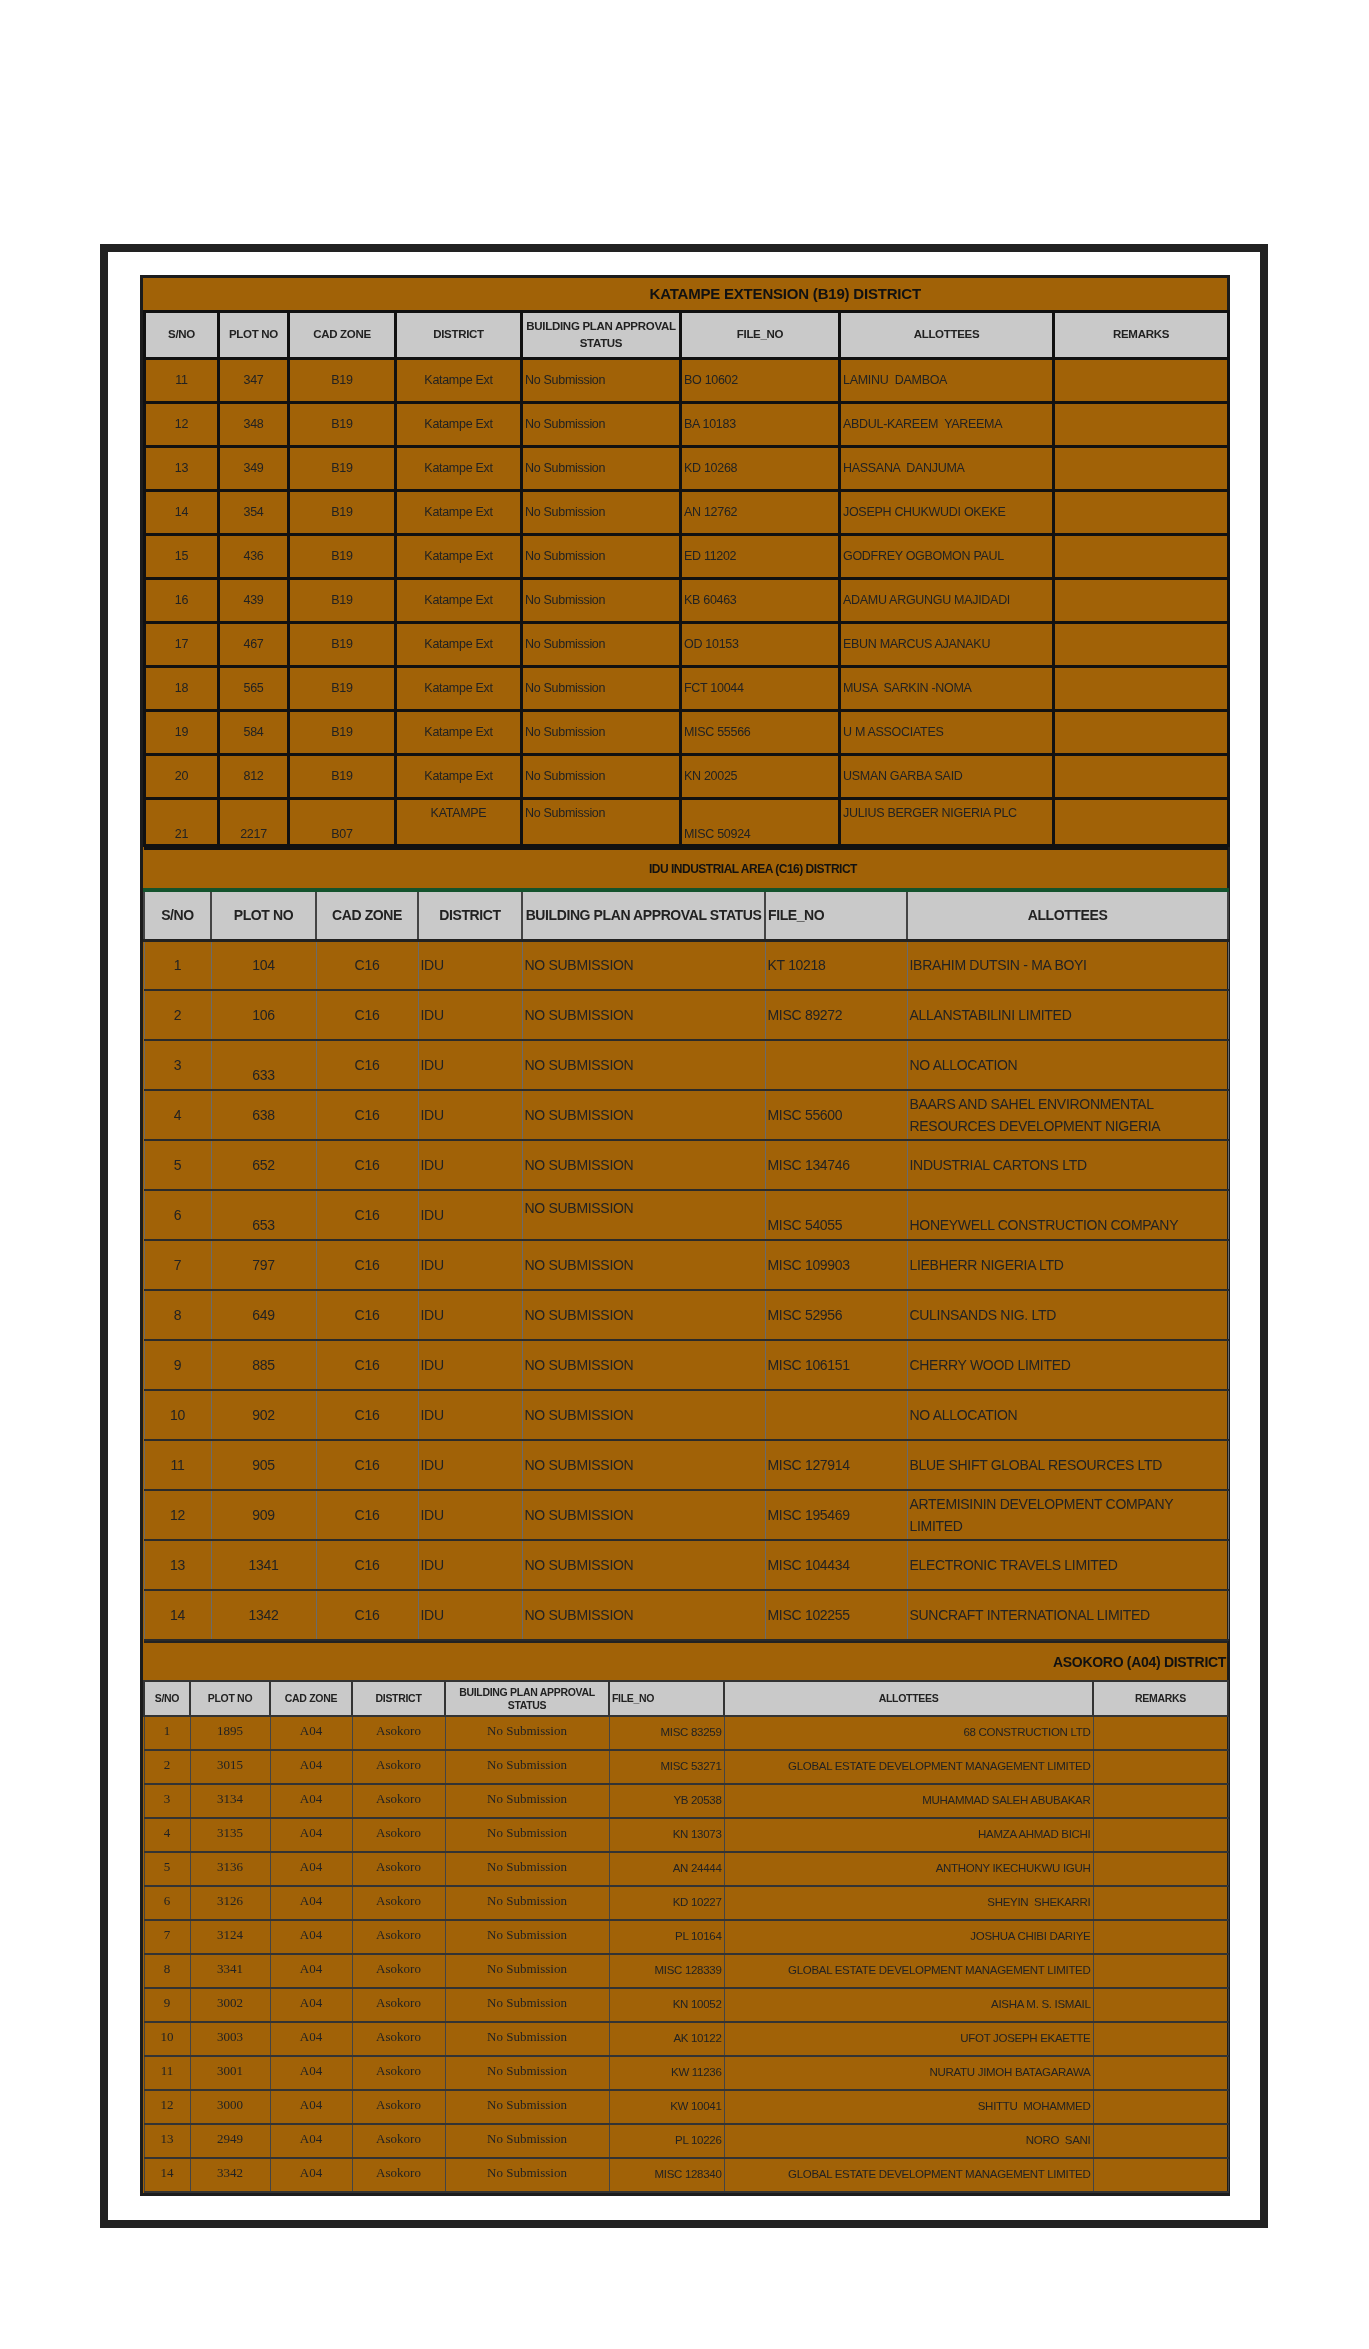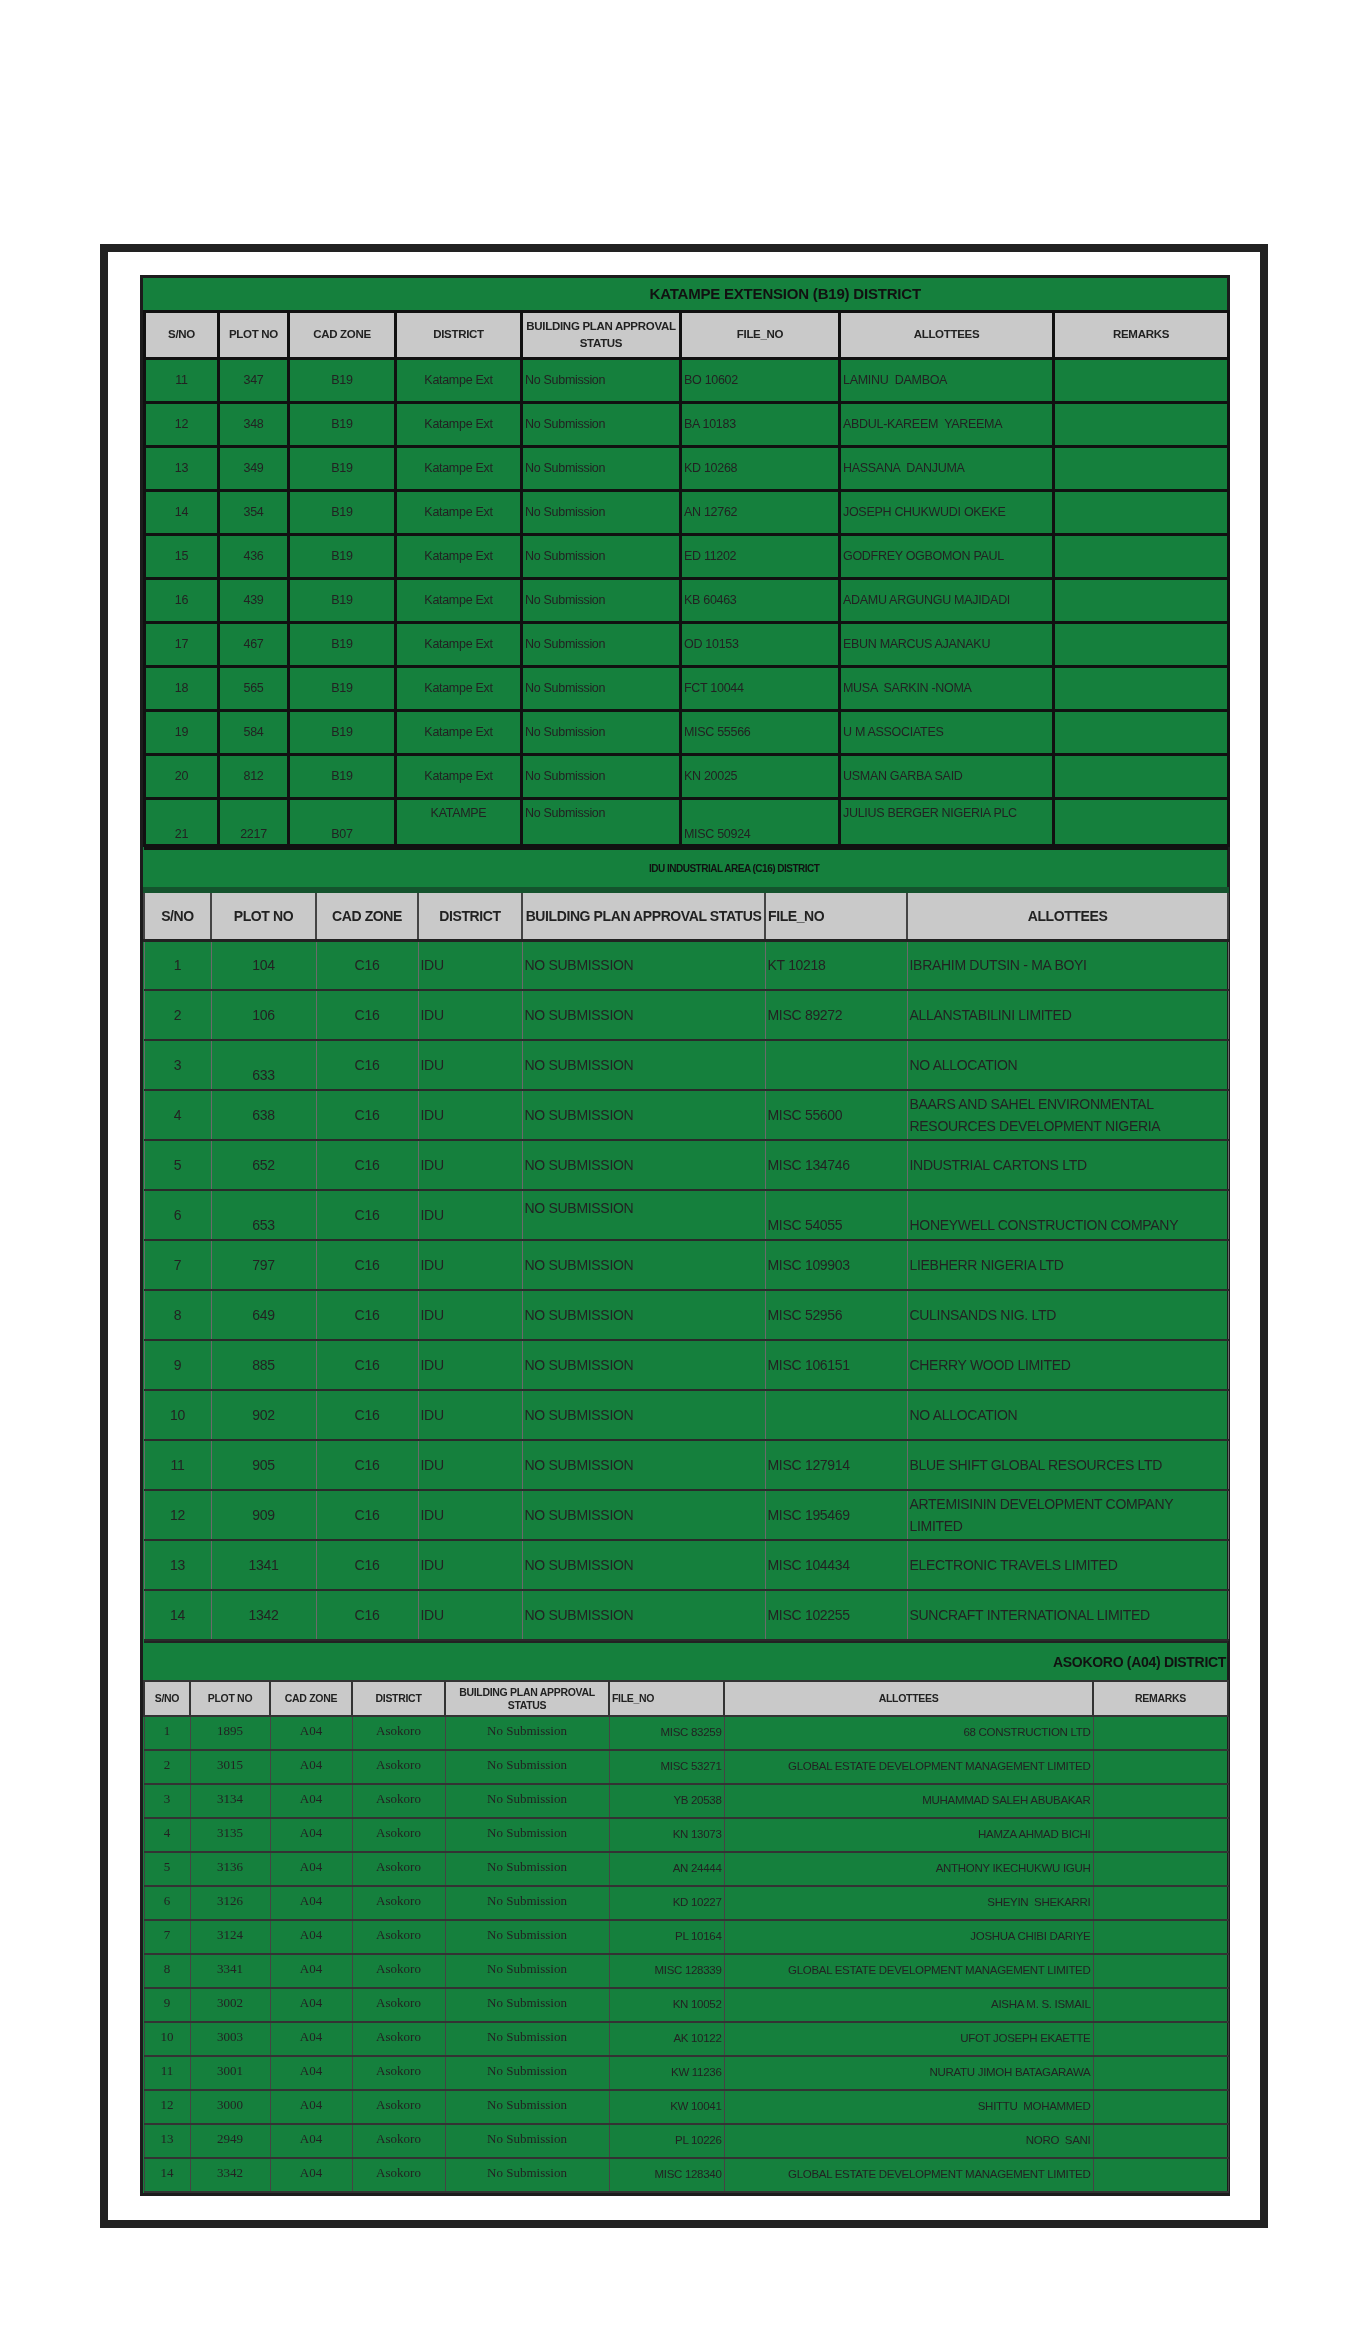--- a/index.html
+++ b/index.html
@@ -3,21 +3,21 @@
 <meta charset="utf-8">
 <style>
   html, body { margin:0; padding:0; background:#ffffff; }
   body { width:1369px; height:2349px; position:relative; overflow:hidden; color:#222; }
   .frame {
     position:absolute; left:100px; top:244px; width:1152px; height:1968px;
     border:8px solid #222; background:#fff;
   }
   .sheet {
     position:absolute; left:140px; top:275px; width:1084px;
-    border:3px solid #1c1c1c; background:#15803d;
+    border:3px solid #1c1c1c; background:#a16207;
   }
   table { width:1084px; border-collapse:collapse; table-layout:fixed; }
   td, th { padding:0 2px; overflow:hidden; white-space:pre-wrap; }
   .title-row td { border:none; text-align:left; vertical-align:middle; font-weight:bold; color:#111; }
   th { background:#c9c9c9; font-weight:bold; text-align:center; vertical-align:middle; color:#222; }
 
   
   .kat { font-family:"Liberation Sans", sans-serif; }
   .kat .title-row { height:33px; }
   .kat .title-row td { font-size:15px; padding-left:505px; letter-spacing:-0.2px; border-bottom:3px solid #111; }
@@ -25,21 +25,21 @@
   .kat th { font-size:11.5px; line-height:17px; border:3px solid #111; letter-spacing:-0.3px; }
   .kat tbody tr { height:44px; }
   .kat tbody tr.last { height:47px; }
   .kat td.cell { font-size:12.5px; border:3px solid #111; vertical-align:middle; letter-spacing:-0.3px; }
   .kat td.c0, .kat td.c1, .kat td.c2, .kat td.c3 { text-align:center; }
   .kat td.c4, .kat td.c5, .kat td.c6, .kat td.c7 { text-align:left; }
 
   
   .idu { font-family:"Liberation Sans", sans-serif; }
   .idu .title-row { height:42px; }
-  .idu .title-row td { font-size:10px; padding-left:505px; letter-spacing:-0.5px; border-top:3px solid #111; border-bottom:6px solid #14532d; }
+  .idu .title-row td { font-size:12px; padding-left:505px; letter-spacing:-0.5px; border-top:3px solid #111; border-bottom:4px solid #14532d; }
   .idu .head-row { height:50px; }
   .idu th { font-size:14px; line-height:20px; border-top:2px solid #222; border-bottom:3px solid #222; border-left:2px solid #444; border-right:2px solid #444; letter-spacing:-0.4px; }
   .idu th.h4, .idu th.h5 { text-align:left; }
   .idu th.h4 { text-align:center; }
   .idu tbody tr { height:50px; }
   .idu td.cell { font-size:14px; line-height:22px; border-top:2px solid #2a2a2a; border-bottom:2px solid #2a2a2a; border-left:1.5px solid #6a6a6a; border-right:1.5px solid #6a6a6a; vertical-align:middle; letter-spacing:-0.3px; }
   .idu td.c0, .idu td.c1, .idu td.c2 { text-align:center; }
   .idu td.c3, .idu td.c4, .idu td.c5, .idu td.c6 { text-align:left; }
 
   

